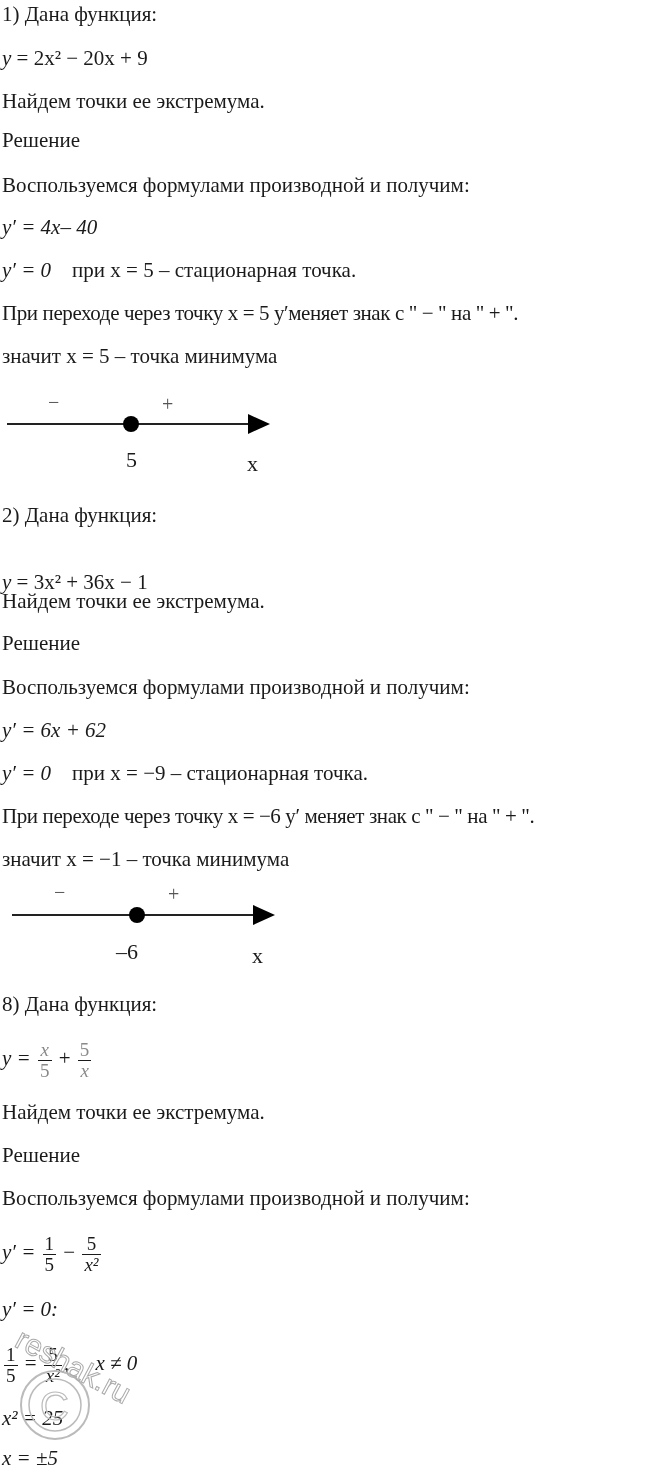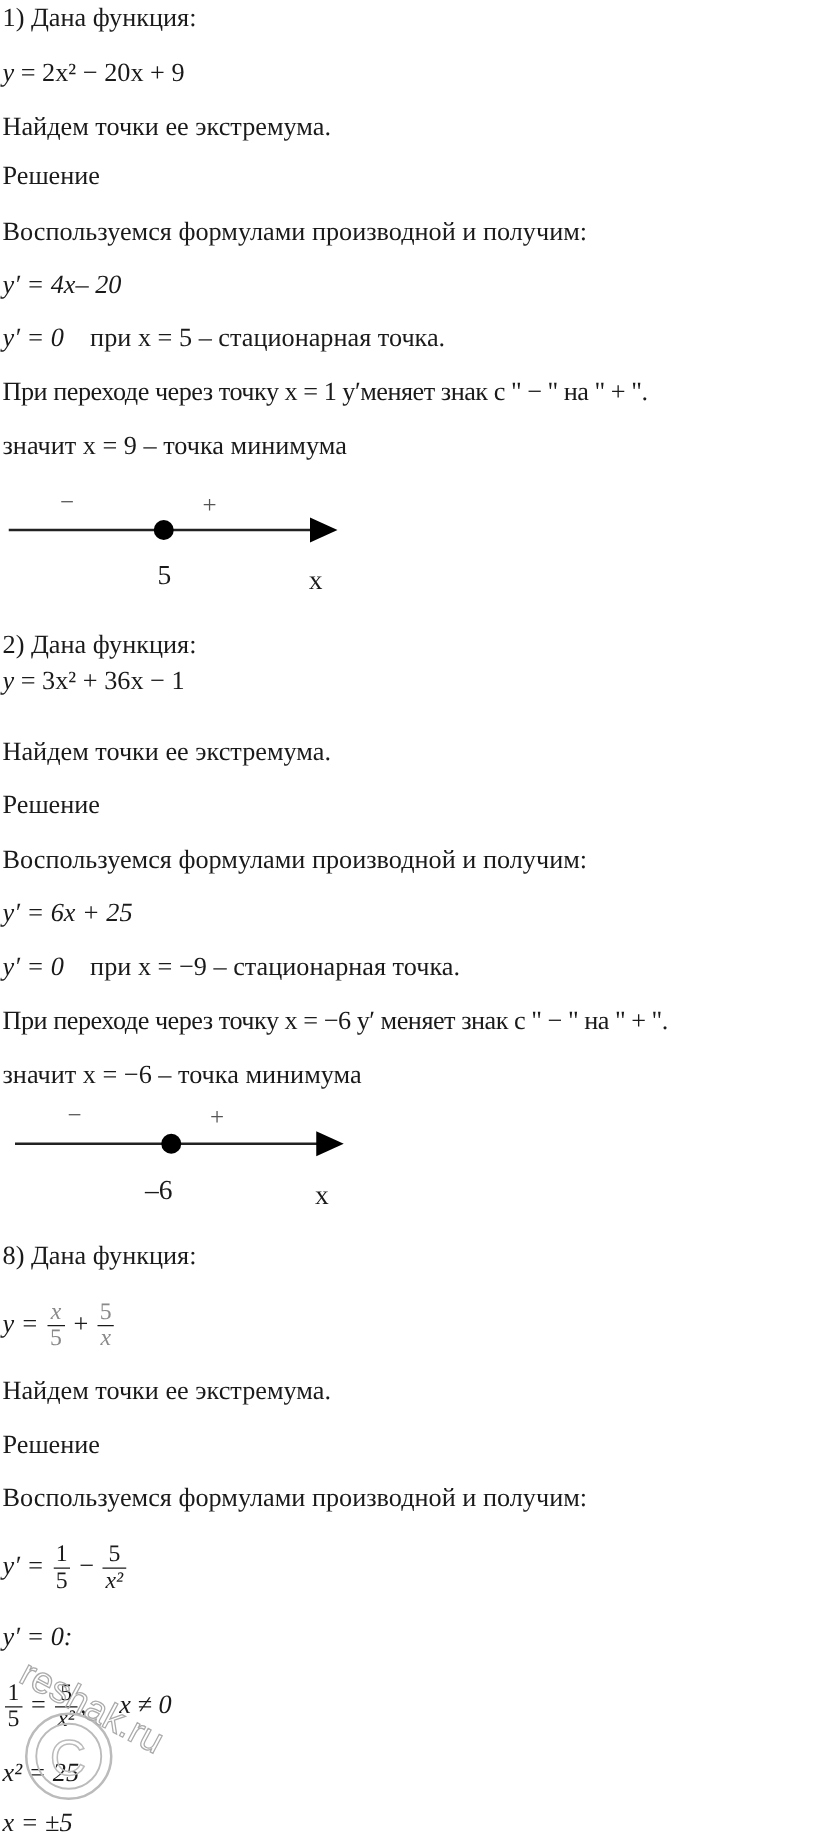--- a/index.html
+++ b/index.html
@@ -30,59 +30,59 @@
 <body>
 
 <div class="line" style="top:2px">1) Дана функция:</div>
 <div class="line" style="top:46px">
   <span class="m">y</span>
   <span>= 2x² − 20x + 9</span>
 </div>
 <div class="line" style="top:89px">Найдем точки ее экстремума.</div>
 <div class="line" style="top:128px">Решение</div>
 <div class="line" style="top:173px">Воспользуемся формулами производной и получим:</div>
-<div class="line m" style="top:215px">y′ = 4x– 20</div>
+<div class="line m" style="top:215px">y′ = 4x– 40</div>
 <div class="line" style="top:258px">
   <span class="m">y′ = 0</span>
   &nbsp;&nbsp;
   <span>при x = 5</span>
   <span>–  стационарная точка.</span>
 </div>
-<div class="line" style="top:301px; letter-spacing:-0.4px">При переходе через  точку  x = 1   y′меняет знак с " − "  на " + ".</div>
-<div class="line" style="top:344px">значит x = 9 –  точка минимума</div>
+<div class="line" style="top:301px; letter-spacing:-0.4px">При переходе через  точку  x = 5   y′меняет знак с " − "  на " + ".</div>
+<div class="line" style="top:344px">значит x = 5 –  точка минимума</div>
 
 <div class="numline" style="top:385px">
   <svg width="300" height="100">
     <line x1="7" y1="39" x2="252" y2="39" stroke="#222" stroke-width="2"></line>
     <polygon points="248,29 270,39 248,49" fill="#000"></polygon>
     <circle cx="131" cy="39" r="8" fill="#000"></circle>
   </svg>
   <span style="position:absolute;left:48px;top:6px;font-size:20px;color:#555">−</span>
   <span style="position:absolute;left:162px;top:8px;font-size:20px;color:#555">+</span>
   <span style="position:absolute;left:126px;top:62px;font-size:22px">5</span>
   <span style="position:absolute;left:247px;top:66px;font-size:22px">x</span>
 </div>
 
 <div class="line" style="top:503px">2) Дана функция:</div>
-<div class="line" style="top:532px">
+<div class="line" style="top:570px">
   <span class="m">y</span>
   <span>= 3x² + 36x − 1</span>
 </div>
 <div class="line" style="top:589px">Найдем точки ее экстремума.</div>
 <div class="line" style="top:631px">Решение</div>
 <div class="line" style="top:675px">Воспользуемся формулами производной и получим:</div>
-<div class="line m" style="top:718px">y′ = 6x + 25</div>
+<div class="line m" style="top:718px">y′ = 6x + 62</div>
 <div class="line" style="top:761px">
   <span class="m">y′ = 0</span>
   &nbsp;&nbsp;
   <span>при x = −9</span>
   <span>–  стационарная точка.</span>
 </div>
 <div class="line" style="top:804px; letter-spacing:-0.4px">При переходе через точку x = −6   y′ меняет знак с " − " на " + ".</div>
-<div class="line" style="top:847px">значит x = −6 –  точка минимума</div>
+<div class="line" style="top:847px">значит x = −1 –  точка минимума</div>
 
 <div class="numline" style="top:875px">
   <svg width="300" height="100">
     <line x1="12" y1="40" x2="256" y2="40" stroke="#222" stroke-width="2"></line>
     <polygon points="253,30 275,40 253,50" fill="#000"></polygon>
     <circle cx="137" cy="40" r="8" fill="#000"></circle>
   </svg>
   <span style="position:absolute;left:54px;top:6px;font-size:20px;color:#555">−</span>
   <span style="position:absolute;left:168px;top:8px;font-size:20px;color:#555">+</span>
   <span style="position:absolute;left:116px;top:64px;font-size:22px">–6</span>

